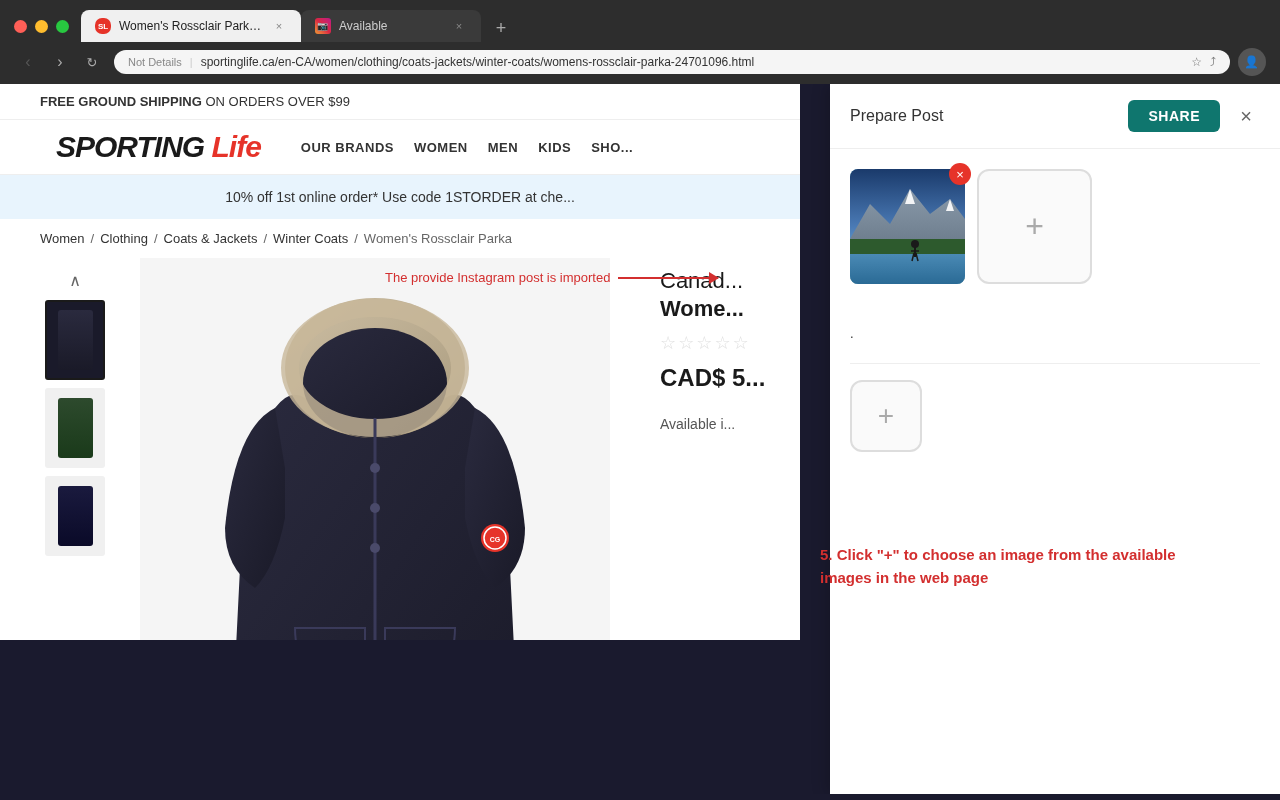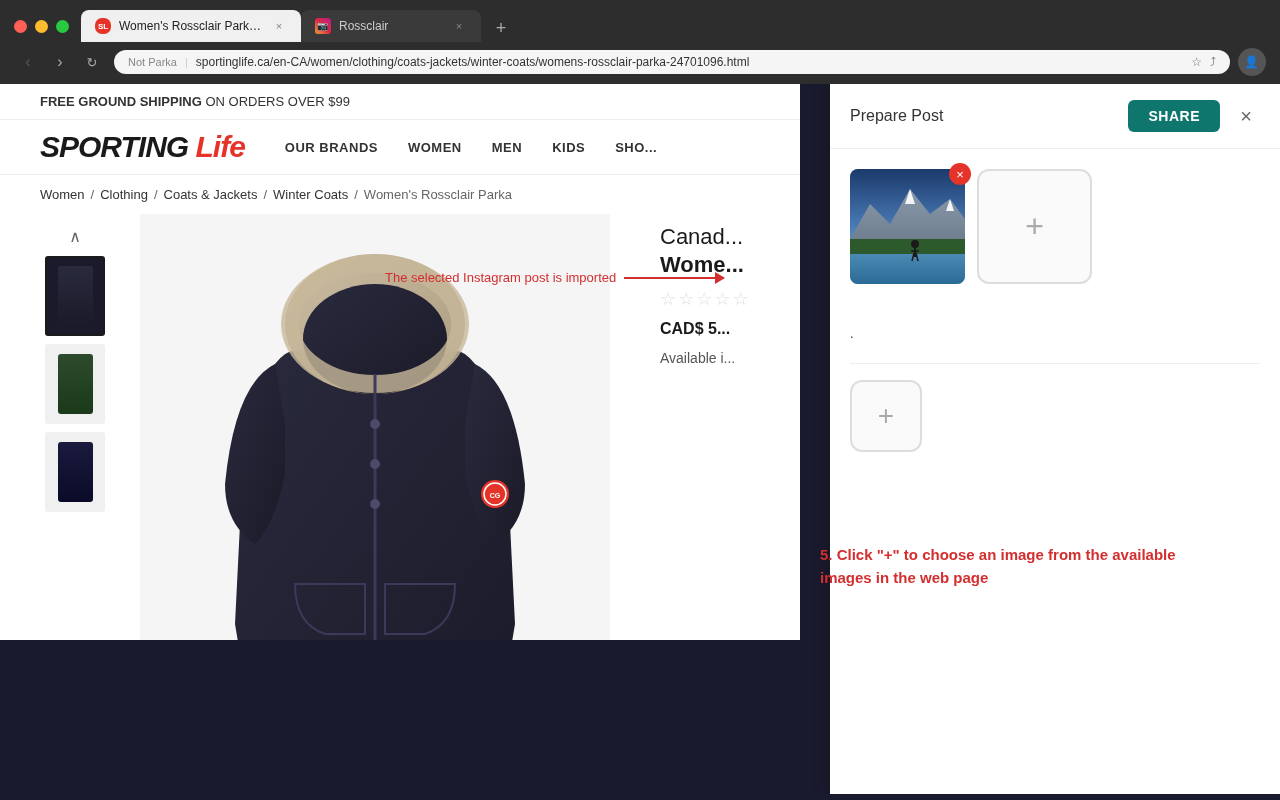--- a/index.html
+++ b/index.html
@@ -30,23 +30,23 @@
     .url-bar { flex: 1; background: #f5f5f5; border-radius: 20px; padding: 5px 14px; display: flex; align-items: center; gap: 8px; font-size: 12px; color: #333; }
     .not-secure { color: #888; font-size: 11px; }
     .url-text { color: #333; font-size: 12px; }
     .url-icons { display: flex; gap: 8px; margin-left: auto; color: #777; }
 
     
     .shipping-banner { background: white; border-bottom: 1px solid #eee; padding: 10px 40px; font-size: 13px; color: #333; }
     .shipping-banner strong { font-weight: 700; }
 
     
-    .site-nav { display: flex; align-items: center; padding: 10px 40px; border-bottom: 1px solid #eee; gap: 40px; }
+    .site-nav { display: flex; align-items: center; padding: 10px 56px; border-bottom: 1px solid #eee; gap: 40px; }
     .logo { display: flex; align-items: center; }
-    .nav-links { display: flex; gap: 30px; align-items: center; }
+    .nav-links { display: flex; gap: 20px; align-items: center; }
     .nav-link { font-size: 13px; font-weight: 600; color: #333; text-decoration: none; letter-spacing: 0.5px; }
 
     
     .promo-banner { background: #e8f4fd; padding: 14px 40px; text-align: center; font-size: 14px; color: #333; }
 
     
     .breadcrumb { padding: 12px 40px; font-size: 13px; color: #666; display: flex; align-items: center; gap: 6px; }
     .breadcrumb a { color: #333; text-decoration: none; }
 
     
@@ -60,21 +60,21 @@
 
     
     .main-image { width: 470px; height: 550px; background: #f5f5f5; display: flex; align-items: center; justify-content: center; position: relative; overflow: hidden; }
 
     
     .product-details { flex: 1; padding: 10px 20px; }
     .brand-name { font-size: 22px; font-weight: 400; color: #1a1a1a; margin-bottom: 2px; }
     .product-name { font-size: 22px; font-weight: 700; color: #1a1a1a; margin-bottom: 10px; }
     .stars { display: flex; gap: 2px; margin-bottom: 10px; }
     .star { color: #e0e0e0; font-size: 18px; }
-    .price { font-size: 16px; font-weight: 600; color: #1a1a1a; margin-bottom: 12px; }
+    .price { font-size: 24px; font-weight: 600; color: #1a1a1a; margin-bottom: 24px; }
     .available-text { font-size: 14px; color: #555; margin-bottom: 12px; }
     .panel-overlay { position: absolute; top: 92px; right: 0; width: 450px; height: 708px; background: white; box-shadow: -3px 0 15px rgba(0,0,0,0.2); pointer-events: all; z-index: 100; display: flex; flex-direction: column; }
 
     
     .panel-header { display: flex; align-items: center; padding: 16px 20px; border-bottom: 1px solid #eee; }
     .panel-title { font-size: 16px; font-weight: 500; color: #333; flex: 1; }
     .share-btn { background: #0f766e; color: white; border: none; border-radius: 6px; padding: 8px 20px; font-size: 14px; font-weight: 600; cursor: pointer; letter-spacing: 0.5px; }
     .panel-close { width: 28px; height: 28px; display: flex; align-items: center; justify-content: center; color: #666; font-size: 20px; cursor: pointer; margin-left: 12px; }
 
     
@@ -116,35 +116,35 @@
           <span style="color:white;font-size:8px;font-weight:bold;">SL</span>
         </div>
         <span class="tab-title">Women's Rossclair Parka | Can...</span>
         <span class="tab-close">×</span>
       </div>
 
       <div class="tab" style="background:#3a3a3a; color:#ccc;">
         <div class="tab-favicon tab-favicon-instagram" style="width:16px;height:16px;border-radius:3px;">
           <span style="color:white;font-size:9px;">📷</span>
         </div>
-        <span class="tab-title">Rossclair</span>
+        <span class="tab-title">Available</span>
         <span class="tab-close" style="color:#888;">×</span>
       </div>
       <div class="tab-new" style="color:#aaa;font-size:18px;cursor:pointer;margin-left:6px;">+</div>
     </div>
   </div>
 
   <div class="address-bar" style="background:#2d2d2d;">
     <div class="nav-buttons">
       <div class="nav-btn disabled">‹</div>
       <div class="nav-btn">›</div>
       <div class="nav-btn" style="font-size:13px;">↻</div>
     </div>
     <div class="url-bar">
-      <span class="not-secure">Not Parka</span>
+      <span class="not-secure">Not Details</span>
       <span style="color:#ccc;font-size:11px;">|</span>
       <span class="url-text">sportinglife.ca/en-CA/women/clothing/coats-jackets/winter-coats/womens-rossclair-parka-24701096.html</span>
       <div class="url-icons">
         <span>☆</span>
         <span>⤴</span>
       </div>
     </div>
     <div style="width:28px;height:28px;border-radius:50%;background:#555;display:flex;align-items:center;justify-content:center;color:#aaa;font-size:12px;">👤</div>
   </div>
 </div>
@@ -166,20 +166,23 @@
       </div>
       <div class="nav-links">
         <a class="nav-link">OUR BRANDS</a>
         <a class="nav-link">WOMEN</a>
         <a class="nav-link">MEN</a>
         <a class="nav-link">KIDS</a>
         <a class="nav-link">SHO...</a>
       </div>
     </div>
 
+    <div class="promo-banner">
+      <span>10% off 1st online order* Use code 1STORDER at che...</span>
+    </div>
 
     <div class="breadcrumb">
       <a>Women</a>
       <span>/</span>
       <a>Clothing</a>
       <span>/</span>
       <a>Coats &amp; Jackets</a>
       <span>/</span>
       <a>Winter Coats</a>
       <span>/</span>
@@ -318,21 +321,21 @@
         <span>.</span>
       </div>
 
       <div class="divider"></div>
 
       <div class="add-product-btn">+</div>
     </div>
   </div>
 
   <div style="position:absolute; top:186px; left:385px; display:flex; align-items:center; z-index:200; pointer-events:none;">
-    <span style="color:#d32f2f; font-size:13px; font-weight:500; white-space:nowrap;">The selected Instagram post is imported</span>
+    <span style="color:#d32f2f; font-size:13px; font-weight:500; white-space:nowrap;">The provide Instagram post is imported</span>
     <div style="display:flex;align-items:center;margin-left:8px;">
       <div style="width:100px;height:2px;background:#d32f2f;position:relative;">
         <div style="position:absolute;right:-1px;top:-5px;width:0;height:0;border-top:6px solid transparent;border-bottom:6px solid transparent;border-left:10px solid #d32f2f;"></div>
       </div>
     </div>
   </div>
 
   <div style="position:absolute; top:460px; left:820px; width:380px; z-index:200; pointer-events:none;">
     <p style="color:#d32f2f; font-size:15px; font-weight:700; line-height:1.5;">5. Click "+" to choose an image from the available images in the web page</p>
   </div>

